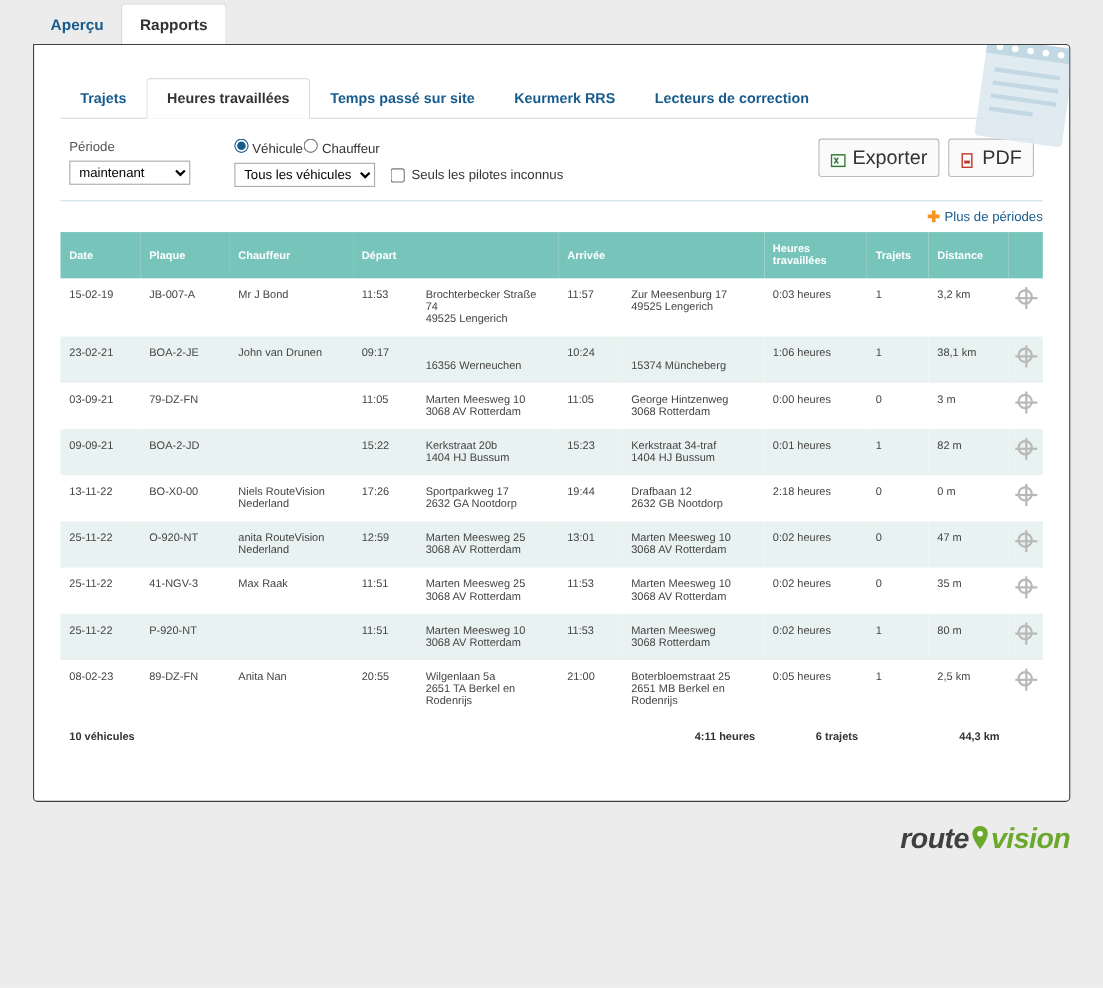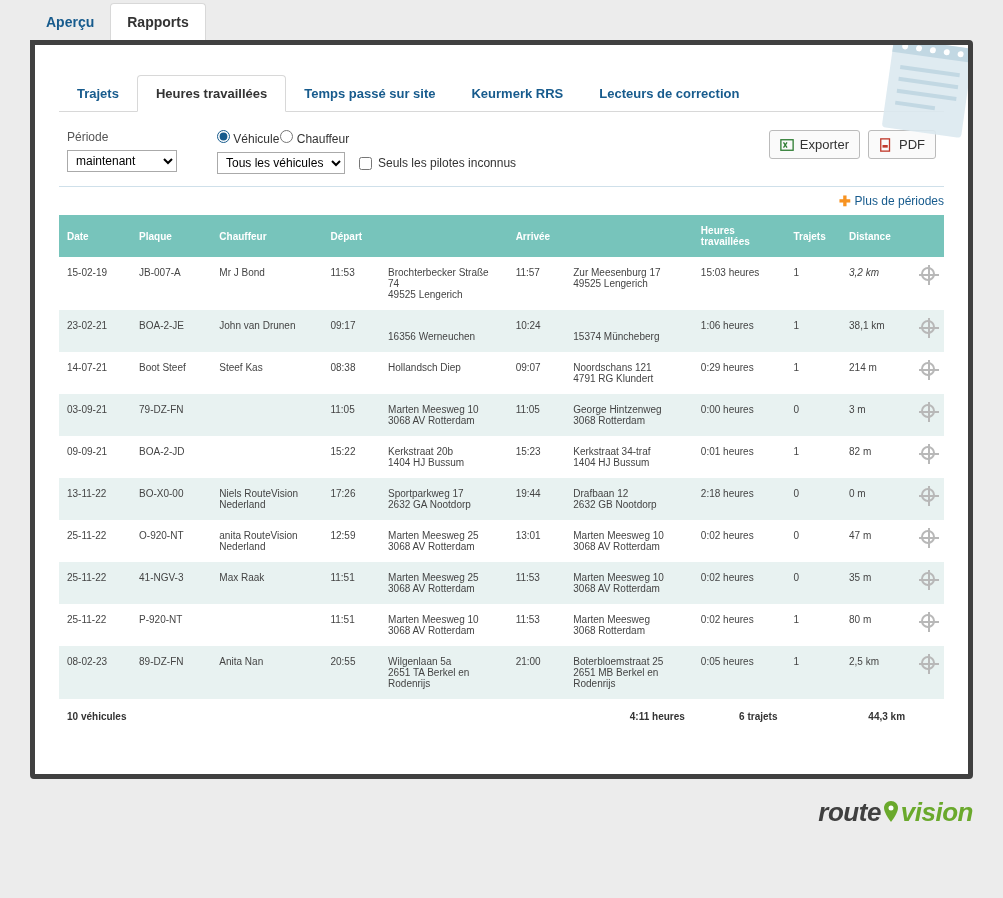--- a/index.html
+++ b/index.html
@@ -1,34 +1,34 @@
 <!DOCTYPE html>
 <html><head>
 <meta charset="utf-8">
 <style>
   *{box-sizing:border-box;margin:0;padding:0}
   body{font-family:Arial,Helvetica,sans-serif;font-size:12px;background:#ececec;color:#333}
   .page{padding:0 30px}
   .top-tabs{display:flex;align-items:flex-end;height:40px;margin-top:0}
   .top-tab{padding:10px 16px;font-size:14px;font-weight:bold;color:#175b8d;cursor:pointer;border-radius:4px 4px 0 0}
   .top-tab.active{background:#fff;border:1px solid #d8d8d8;border-bottom:none;color:#333}
-  .panel{background:#fff;border:5px solid #404040;border-radius:0 4px 4px 4px;padding:30px 24px 40px;position:relative;overflow:hidden}
+  .panel{background:#fff;border:1px solid #404040;border-radius:0 4px 4px 4px;padding:30px 24px 40px;position:relative;overflow:hidden}
   .notepad{position:absolute;top:-20px;right:-20px;color:#cfe0ea;opacity:.9}
   .sub-tabs{display:flex;align-items:flex-end;border-bottom:1px solid #d8d8d8;margin-bottom:14px}
   .sub-tab{padding:10px 18px;color:#175b8d;font-size:13px;font-weight:bold;cursor:pointer}
   .sub-tab.active{border:1px solid #d8d8d8;border-bottom:1px solid #fff;border-radius:4px 4px 0 0;color:#333;margin-bottom:-1px;background:#fff}
   .filter-bar{display:flex;align-items:flex-start;gap:40px;padding:4px 8px 12px}
   .filter-col label.title{display:block;color:#555;margin-bottom:6px}
   select{font-size:12px;padding:2px 4px;border:1px solid #aaa;background:#fff}
   .radio-row{display:flex;gap:1px;align-items:center;margin-bottom:6px}
   .radio-row input{accent-color:#175b8d}
   .second-row{display:flex;gap:14px;align-items:center}
   .chk-row{display:flex;gap:6px;align-items:center}
   .buttons{margin-left:auto;display:flex;gap:8px}
-  .btn{border:1px solid #bbb;background:#fafafa;border-radius:3px;padding:6px 10px;display:flex;gap:6px;align-items:center;cursor:pointer;font-size:13px;color:#333}
+  .btn{border:1px solid #bbb;background:#fafafa;border-radius:3px;padding:6px 10px;display:flex;gap:6px;align-items:center;cursor:pointer;font-size:18px;color:#333}
   .more-row{display:flex;justify-content:flex-end;align-items:center;gap:4px;padding:6px 0;border-top:1px solid #cfe0ea}
   .more-row a{color:#175b8d;text-decoration:none}
   .plus{color:#f79321;font-weight:bold;font-size:14px}
   table{width:100%;border-collapse:collapse;font-size:10px;table-layout:fixed}
   thead th{background:#77c4bb;color:#fff;font-weight:bold;text-align:left;padding:10px 8px}
   tbody td{padding:10px 8px;vertical-align:top;color:#444}
   tbody tr:nth-child(even){background:#e8f2f1}
   .target{width:14px;height:14px;border:2px solid #b8b8b8;border-radius:50%;position:relative;display:inline-block}
   .target::before,.target::after{content:"";position:absolute;background:#b8b8b8}
   .target::before{left:5px;top:-4px;width:2px;height:20px}
@@ -150,52 +150,38 @@
           <tr>
             <td style="white-space: pre-line;">15-02-19</td>
             <td style="white-space: pre-line;">JB-007-A</td>
             <td style="white-space: pre-line;">Mr J Bond</td>
             <td style="white-space: pre-line;">11:53</td>
             <td style="white-space: pre-line;">Brochterbecker Straße 74
 49525 Lengerich</td>
             <td style="white-space: pre-line;">11:57</td>
             <td style="white-space: pre-line;">Zur Meesenburg 17
 49525 Lengerich</td>
-            <td style="white-space: pre-line;">15:03 heures</td>
-            <td style="white-space: pre-line;">1</td>
-            <td style="white-space: pre-line; font-style: italic;">3,2 km</td>
+            <td style="white-space: pre-line;">0:03 heures</td>
+            <td style="white-space: pre-line;">1</td>
+            <td style="white-space: pre-line;">3,2 km</td>
             <td><span class="target"></span></td>
           </tr>
           <tr>
             <td style="white-space: pre-line;">23-02-21</td>
             <td style="white-space: pre-line;">BOA-2-JE</td>
             <td style="white-space: pre-line;">John van Drunen</td>
             <td style="white-space: pre-line;">09:17</td>
             <td style="white-space: pre-line;">
 16356 Werneuchen</td>
             <td style="white-space: pre-line;">10:24</td>
             <td style="white-space: pre-line;">
 15374 Müncheberg</td>
             <td style="white-space: pre-line;">1:06 heures</td>
             <td style="white-space: pre-line;">1</td>
             <td style="white-space: pre-line;">38,1 km</td>
-            <td><span class="target"></span></td>
-          </tr>
-          <tr>
-            <td style="white-space: pre-line;">14-07-21</td>
-            <td style="white-space: pre-line;">Boot Steef</td>
-            <td style="white-space: pre-line;">Steef Kas</td>
-            <td style="white-space: pre-line;">08:38</td>
-            <td style="white-space: pre-line;">Hollandsch Diep</td>
-            <td style="white-space: pre-line;">09:07</td>
-            <td style="white-space: pre-line;">Noordschans 121
-4791 RG Klundert</td>
-            <td style="white-space: pre-line;">0:29 heures</td>
-            <td style="white-space: pre-line;">1</td>
-            <td style="white-space: pre-line;">214 m</td>
             <td><span class="target"></span></td>
           </tr>
           <tr>
             <td style="white-space: pre-line;">03-09-21</td>
             <td style="white-space: pre-line;">79-DZ-FN</td>
             <td style="white-space: pre-line;"></td>
             <td style="white-space: pre-line;">11:05</td>
             <td style="white-space: pre-line;">Marten Meesweg 10
 3068 AV Rotterdam</td>
             <td style="white-space: pre-line;">11:05</td>

